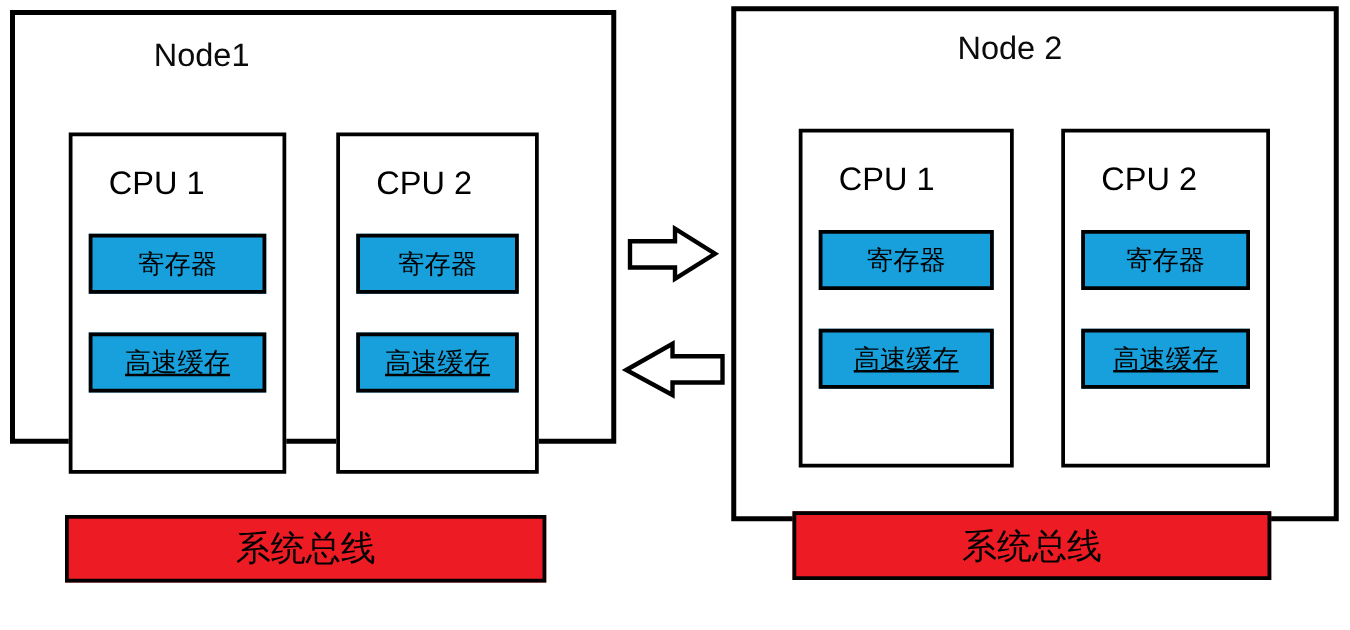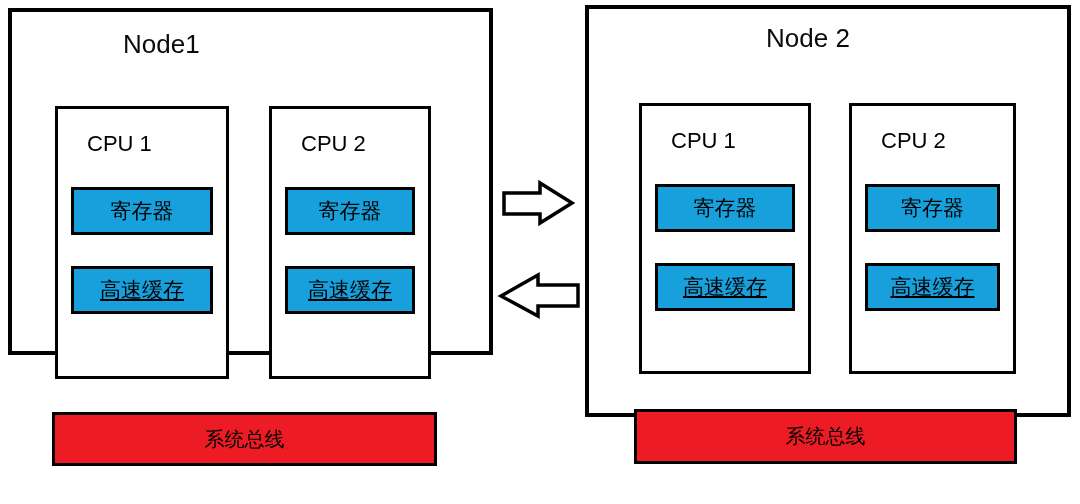--- a/index.html
+++ b/index.html
@@ -32,21 +32,21 @@
     color: #0b0b0b;
     white-space: nowrap;
   }
   .cpu {
     position: absolute;
     border: 3px solid var(--line);
     background: #ffffff;
   }
   .cpu-label {
     position: absolute;
-    font-size: 22px;
+    font-size: 26px;
     line-height: 1.1;
     white-space: nowrap;
   }
   .chip {
     position: absolute;
     left: 13px;
     right: 13px;
     height: 48px;
     border: 3px solid var(--line);
     background: var(--chip-blue);
@@ -58,21 +58,21 @@
   }
   .chip-reg   { top: 78px; }
   .chip-cache { top: 157px; text-decoration: underline; }
   .bus {
     position: absolute;
     border: 3px solid var(--line);
     background: var(--bus-red);
     display: flex;
     align-items: center;
     justify-content: center;
-    font-size: 20px;
+    font-size: 28px;
     white-space: nowrap;
   }
   
   .node-1 { left: 8px;  top: 8px;  width: 485px; height: 347px; }
   .node-1 .node-title { left: 111px; top: 18px; }
   .node-1 .cpu-a { left: 43px;  top: 94px; width: 174px; height: 273px; }
   .node-1 .cpu-b { left: 257px; top: 94px; width: 162px; height: 273px; }
   .node-1 .bus   { left: 40px;  top: 400px; width: 385px; height: 54px; }
   
   .node-2 { left: 585px; top: 5px; width: 486px; height: 412px; }

